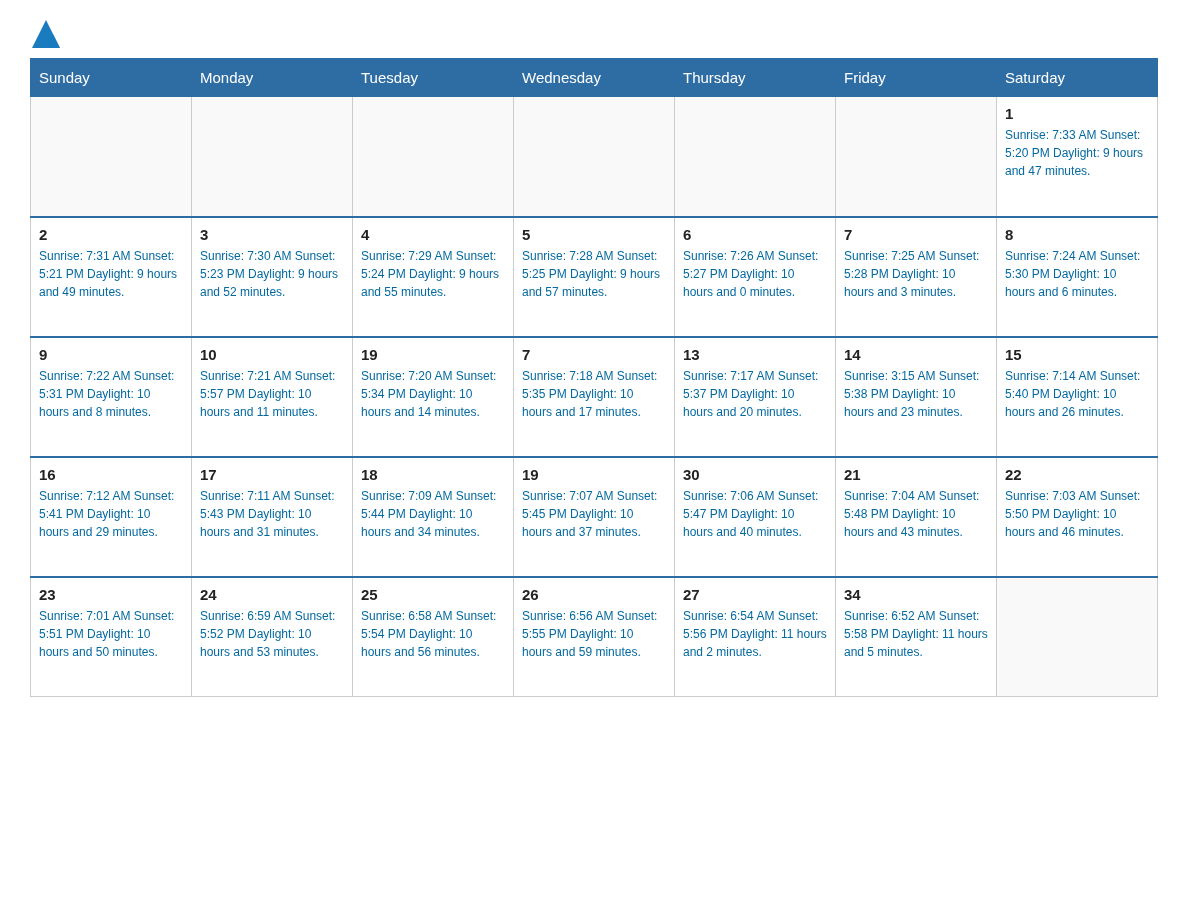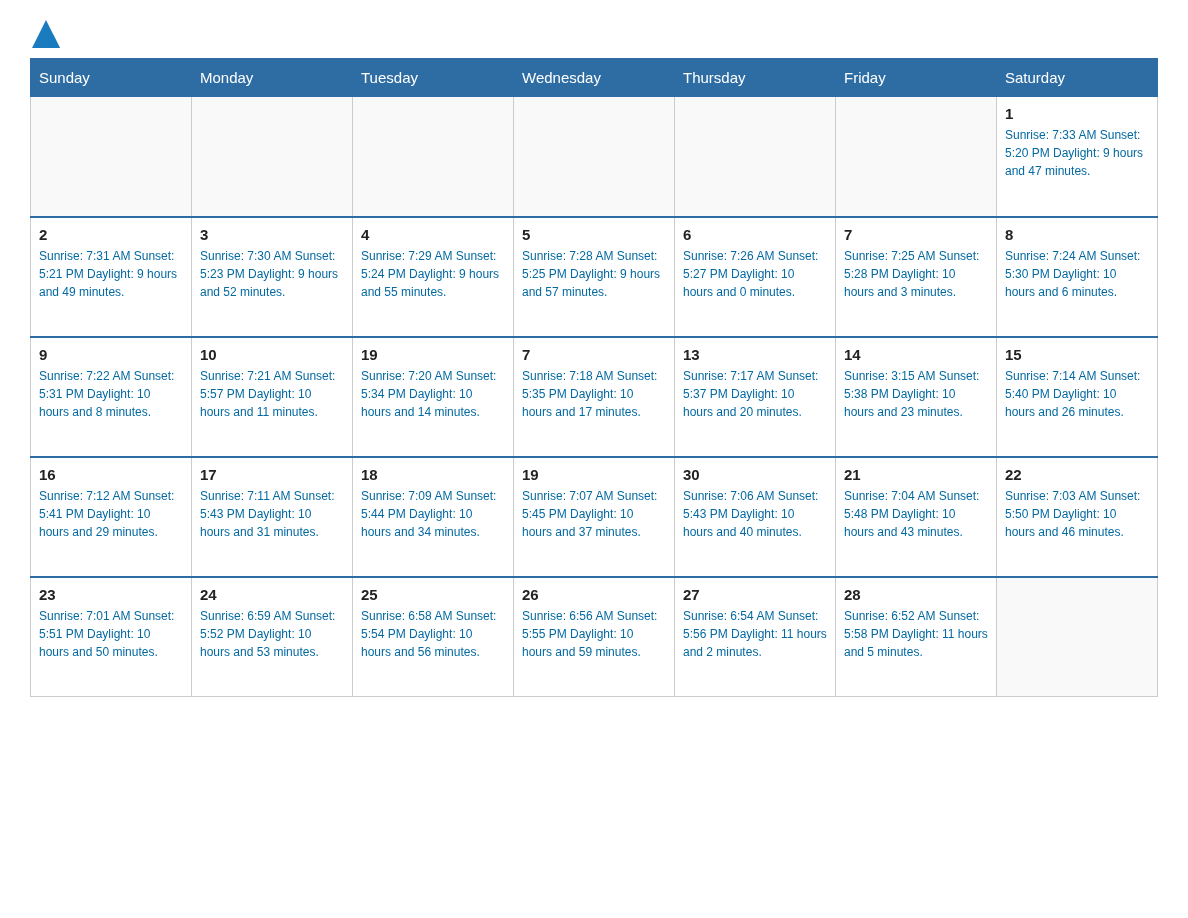--- a/index.html
+++ b/index.html
@@ -242,21 +242,21 @@
         </td>
         <td>
           <span class="day-number">19</span>
           <div class="day-info">Sunrise: 7:07 AM
 Sunset: 5:45 PM
 Daylight: 10 hours and 37 minutes.</div>
         </td>
         <td>
           <span class="day-number">30</span>
           <div class="day-info">Sunrise: 7:06 AM
-Sunset: 5:43 PM
+Sunset: 5:47 PM
 Daylight: 10 hours and 40 minutes.</div>
         </td>
         <td>
           <span class="day-number">21</span>
           <div class="day-info">Sunrise: 7:04 AM
 Sunset: 5:48 PM
 Daylight: 10 hours and 43 minutes.</div>
         </td>
         <td>
           <span class="day-number">22</span>
@@ -290,21 +290,21 @@
 Sunset: 5:55 PM
 Daylight: 10 hours and 59 minutes.</div>
         </td>
         <td>
           <span class="day-number">27</span>
           <div class="day-info">Sunrise: 6:54 AM
 Sunset: 5:56 PM
 Daylight: 11 hours and 2 minutes.</div>
         </td>
         <td>
-          <span class="day-number">28</span>
+          <span class="day-number">34</span>
           <div class="day-info">Sunrise: 6:52 AM
 Sunset: 5:58 PM
 Daylight: 11 hours and 5 minutes.</div>
         </td>
         <td class="empty-cell"></td>
       </tr>
     </tbody>
 </table>
 
 </body></html>

